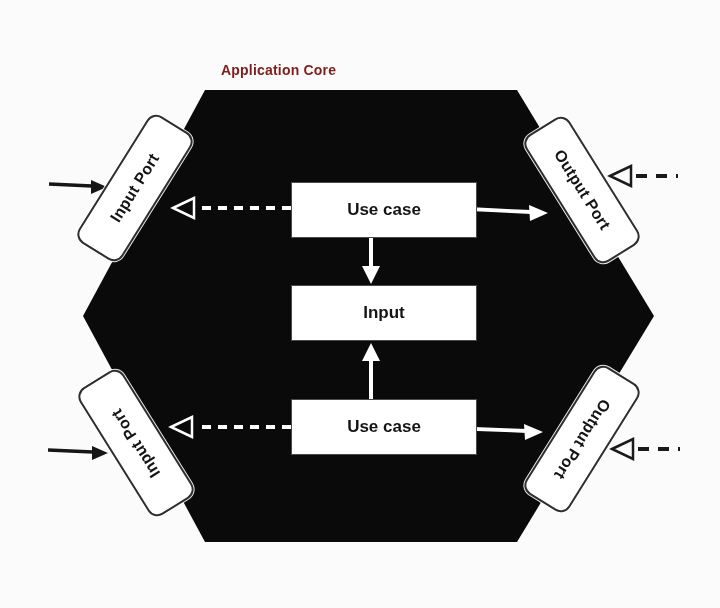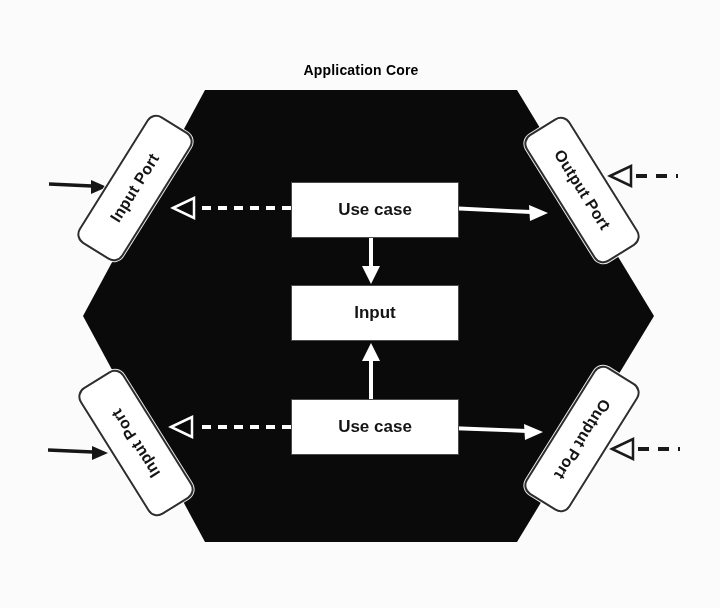--- a/index.html
+++ b/index.html
@@ -6,26 +6,26 @@
   .stage {
     position:relative; width:720px; height:608px;
     background:#fbfbfb; overflow:hidden;
     font-family:"Liberation Sans", sans-serif;
     filter: blur(0.35px);
   }
   .stage svg { position:absolute; left:0; top:0; }
 
   .diagram-title {
     position:absolute; left:221px; top:62px; width:280px;
-    text-align:center; font-size:14px; font-weight:700; color:#000000;
+    font-size:14px; font-weight:700; color:#7f1d1d;
     letter-spacing:0.2px;
   }
 
   .node {
-    position:absolute; width:168px; height:56px;
+    position:absolute; width:186px; height:56px;
     background:#ffffff; border:1px solid #4a4a4a; box-sizing:border-box;
     display:flex; align-items:center; justify-content:center;
     font-size:17px; font-weight:700; color:#141414;
   }
   .node-use-case-top    { left:291px; top:182px; }
   .node-entity          { left:291px; top:285px; }
   .node-use-case-bottom { left:291px; top:399px; }
 
   .port {
     position:absolute; width:150px; height:52px;

